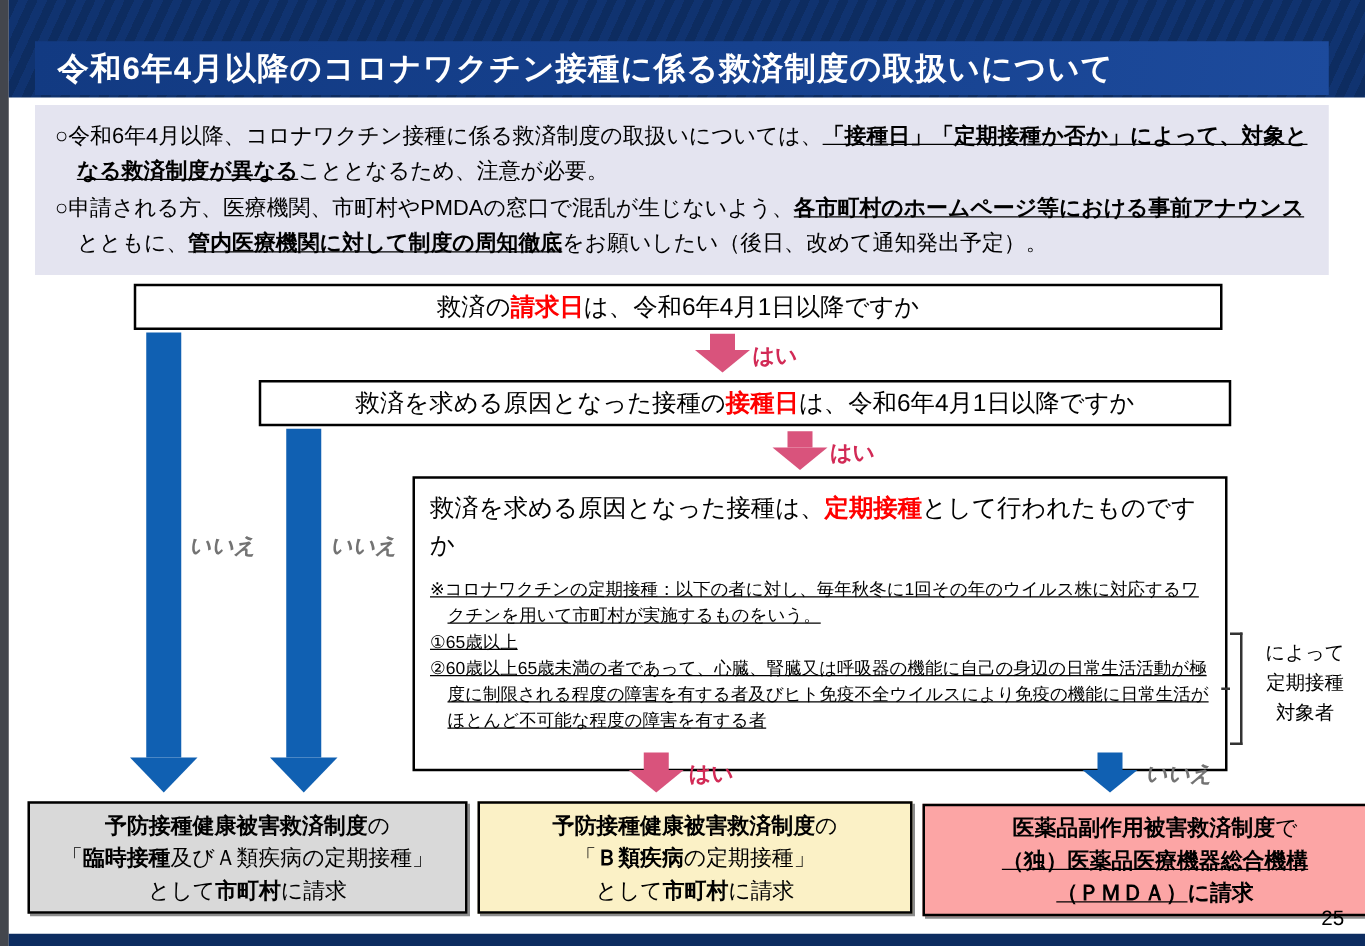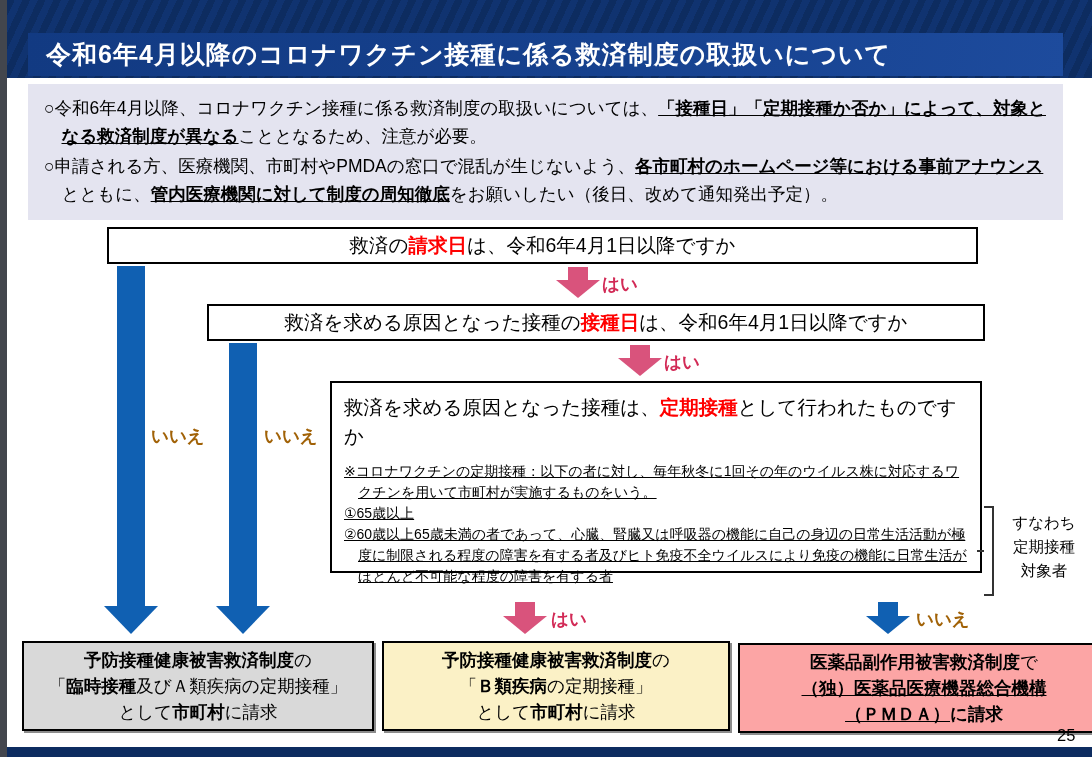--- a/index.html
+++ b/index.html
@@ -27,21 +27,21 @@
   }
   .bullet{margin:0 0 2px 0;padding-left:1em;text-indent:-1em;}
   .bu{font-weight:bold;text-decoration:underline;}
 
   .qbox{
     position:absolute;background:#fff;border:2px solid #000;box-sizing:border-box;
     display:flex;align-items:center;justify-content:center;font-size:19.5px;
   }
   #q1{left:107px;top:227px;width:871px;height:37px;}
   #q2{left:207px;top:304px;width:778px;height:37px;}
-  #q3{left:330px;top:381px;width:652px;height:192px;display:block;padding:10px 12px;}
+  #q3{left:330px;top:381px;width:652px;height:236px;display:block;padding:10px 12px;}
   #q3 .main{font-size:19.5px;line-height:1.5;}
   #q3 .note{margin-top:9px;font-size:14px;line-height:1.5;text-decoration:underline;}
   .hang{padding-left:1em;text-indent:-1em;}
   .em-red{color:#ff0000;font-weight:bold;}
 
   .varrow{position:absolute;}
   .varrow .shaft{margin:0 auto;}
   .varrow .head{width:0;height:0;margin:0 auto;}
   .varrow.big .shaft{width:28px;}
   .varrow.big .head{border-left:27px solid transparent;border-right:27px solid transparent;border-top:28px solid;}
@@ -54,21 +54,21 @@
 
   #arrNoL1{left:104px;top:266px;} #arrNoL1 .shaft{height:340px;}
   #arrNoL2{left:216px;top:343px;} #arrNoL2 .shaft{height:263px;}
   #arrYes1{left:556px;top:267px;} #arrYes1 .shaft{height:13px;}
   #arrYes2{left:618px;top:345px;} #arrYes2 .shaft{height:13px;}
   #arrYes3{left:503px;top:602px;} #arrYes3 .shaft{height:14px;}
   #arrNo3{left:866px;top:602px;}  #arrNo3 .shaft{height:14px;}
 
   .lbl{position:absolute;font-weight:bold;font-size:17.5px;}
   .lbl-yes{color:#d22a56;}
-  .lbl-no{color:#a16207;}
+  .lbl-no{color:#737373;font-style:italic;}
   #lblYes1{left:602px;top:272px;}
   #lblYes2{left:664px;top:350px;}
   #lblYes3{left:551px;top:607px;}
   #lblNo1{left:151px;top:424px;}
   #lblNo2{left:264px;top:424px;}
   #lblNo3{left:916px;top:607px;}
 
   #bracket{position:absolute;left:984px;top:506px;width:8px;height:86px;
     border-top:2px solid #333;border-right:2px solid #333;border-bottom:2px solid #333;}
   #bracket .mid{position:absolute;left:-7px;top:50%;width:7px;height:2px;background:#333;margin-top:-1px;}
@@ -129,21 +129,21 @@
   <div class="note">
     <div class="hang">※コロナワクチンの定期接種：以下の者に対し、毎年秋冬に1回その年のウイルス株に対応するワクチンを用いて市町村が実施するものをいう。</div>
     <div>①65歳以上</div>
     <div class="hang">②60歳以上65歳未満の者であって、心臓、腎臓又は呼吸器の機能に自己の身辺の日常生活活動が極度に制限される程度の障害を有する者及びヒト免疫不全ウイルスにより免疫の機能に日常生活がほとんど不可能な程度の障害を有する者</div>
   </div>
 </div>
 
 <div id="bracket">
     <div class="mid"></div>
   </div>
-<div id="bracketLabel">すなわち
+<div id="bracketLabel">によって
 定期接種
 対象者</div>
 
 <div class="varrow blue big" id="arrNoL1">
     <div class="shaft"></div>
     <div class="head"></div>
   </div>
 <div class="varrow blue big" id="arrNoL2">
     <div class="shaft"></div>
     <div class="head"></div>

